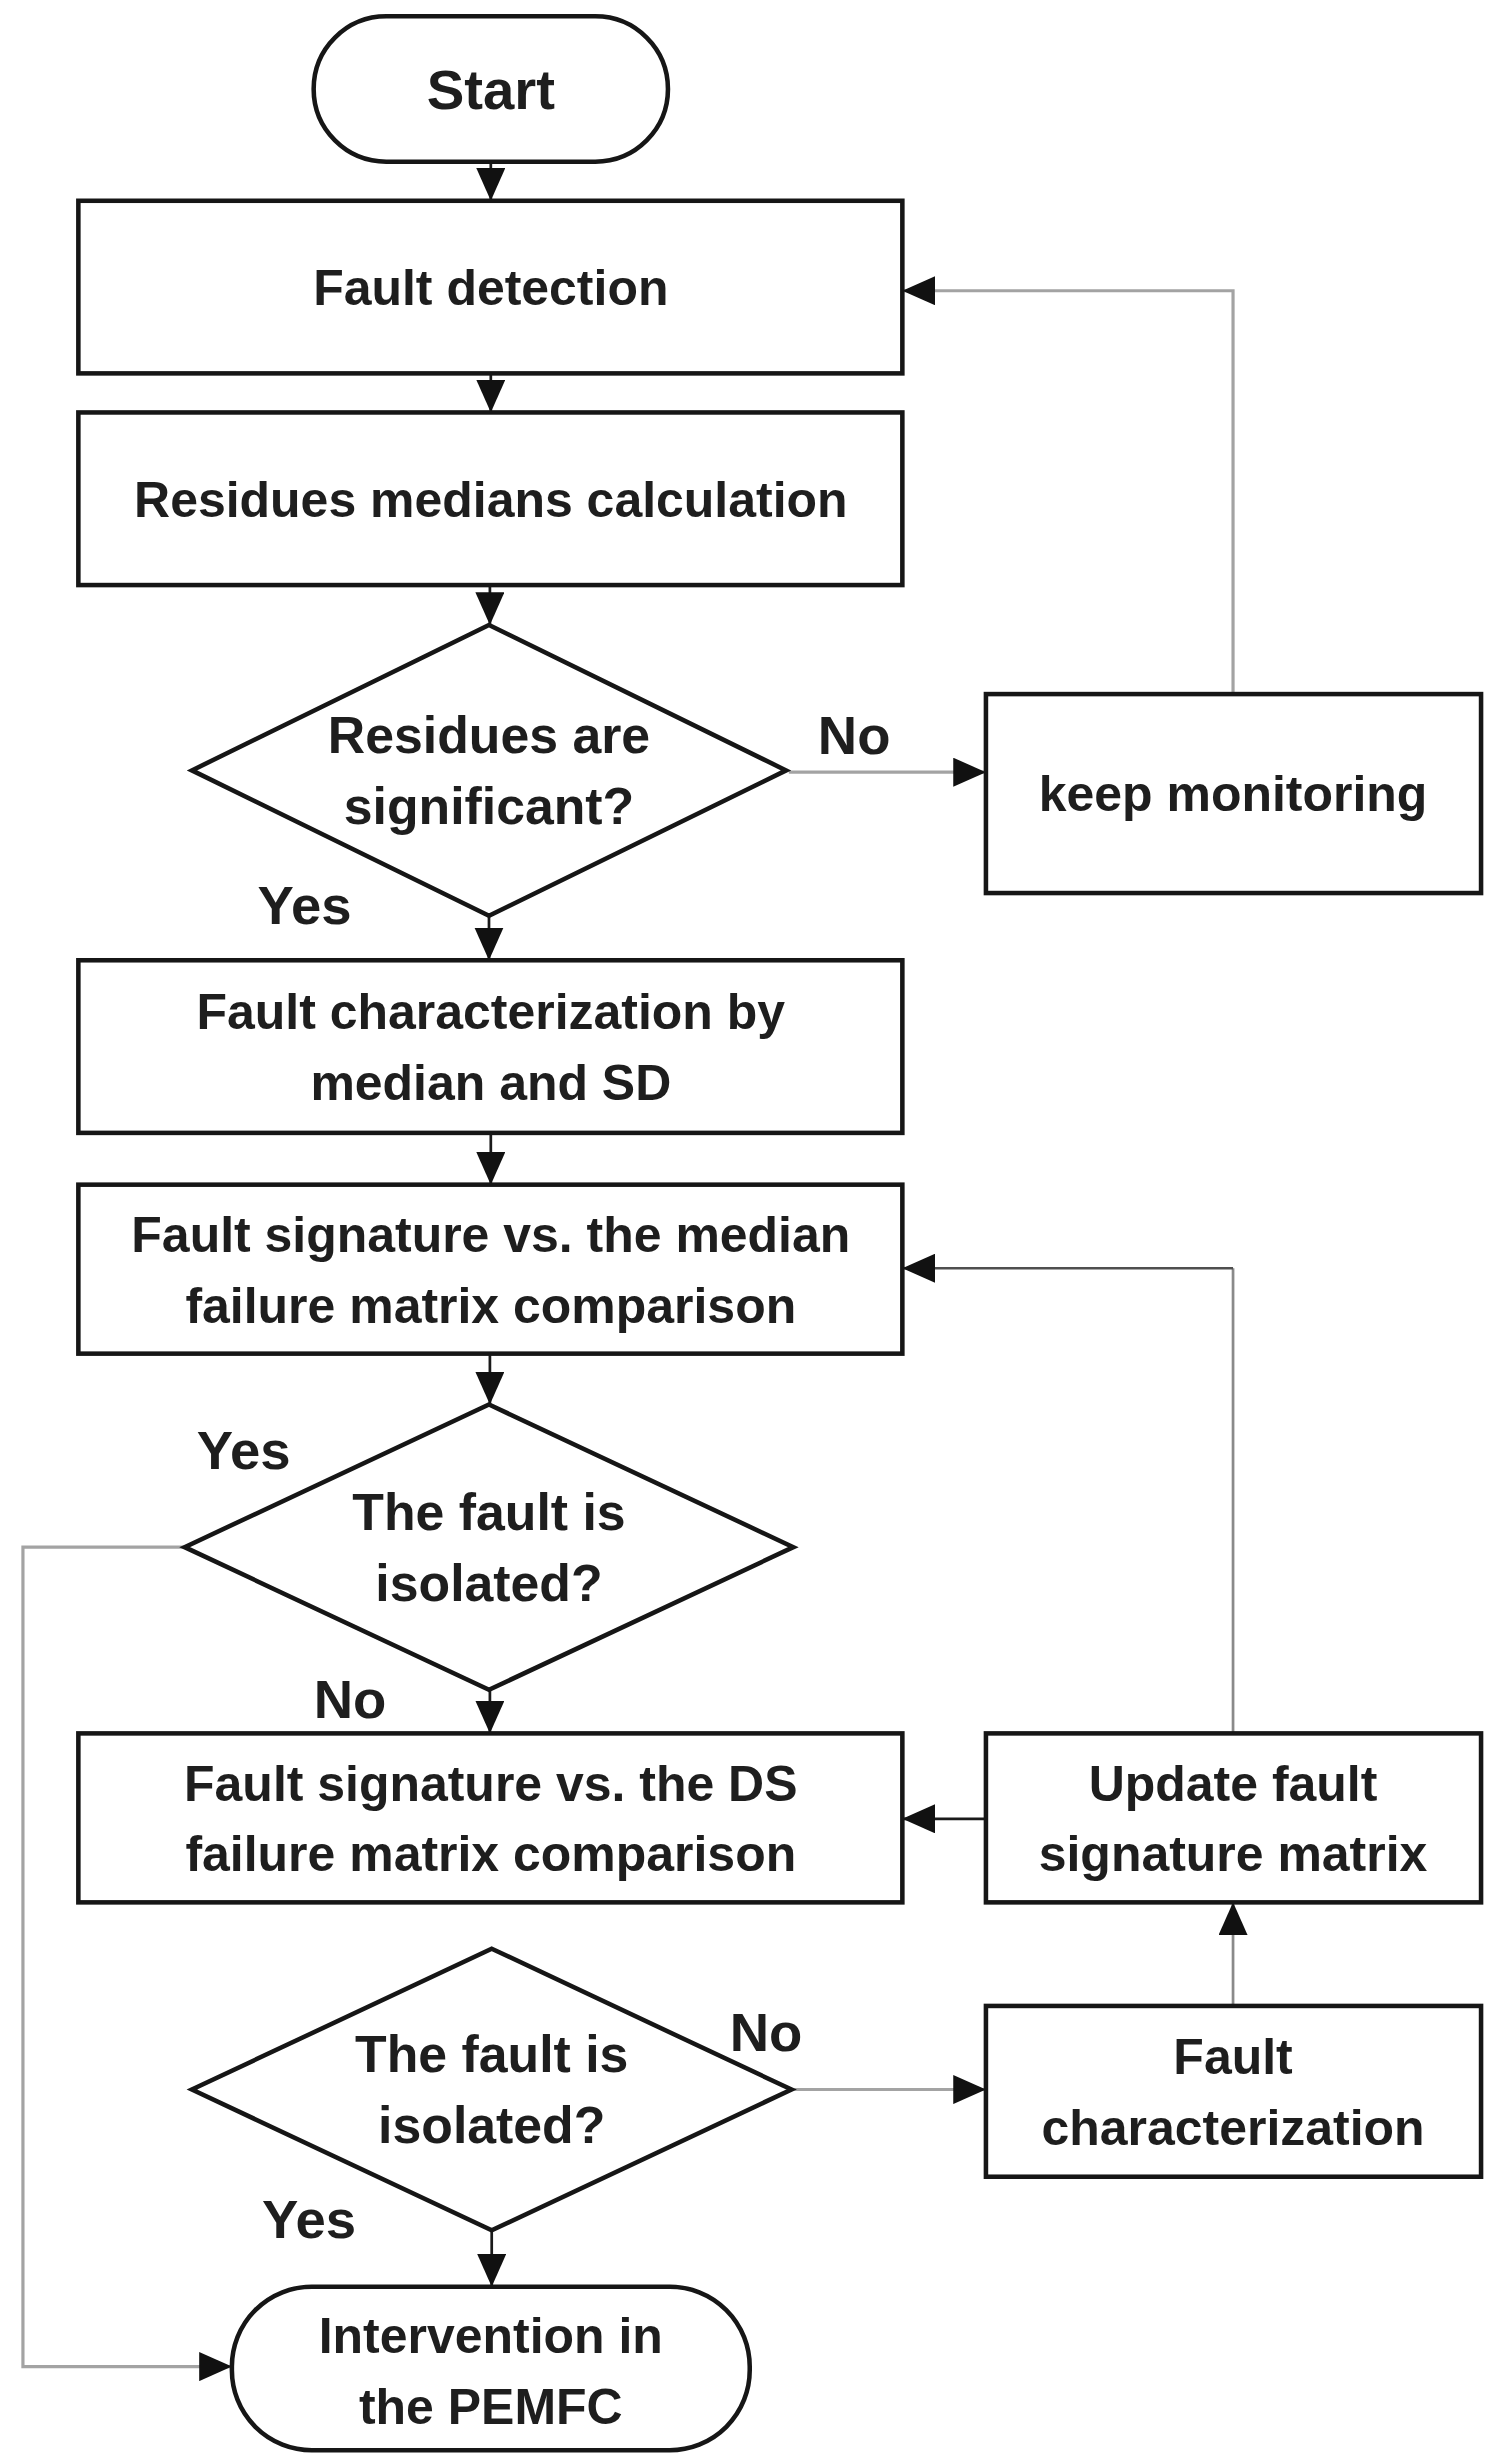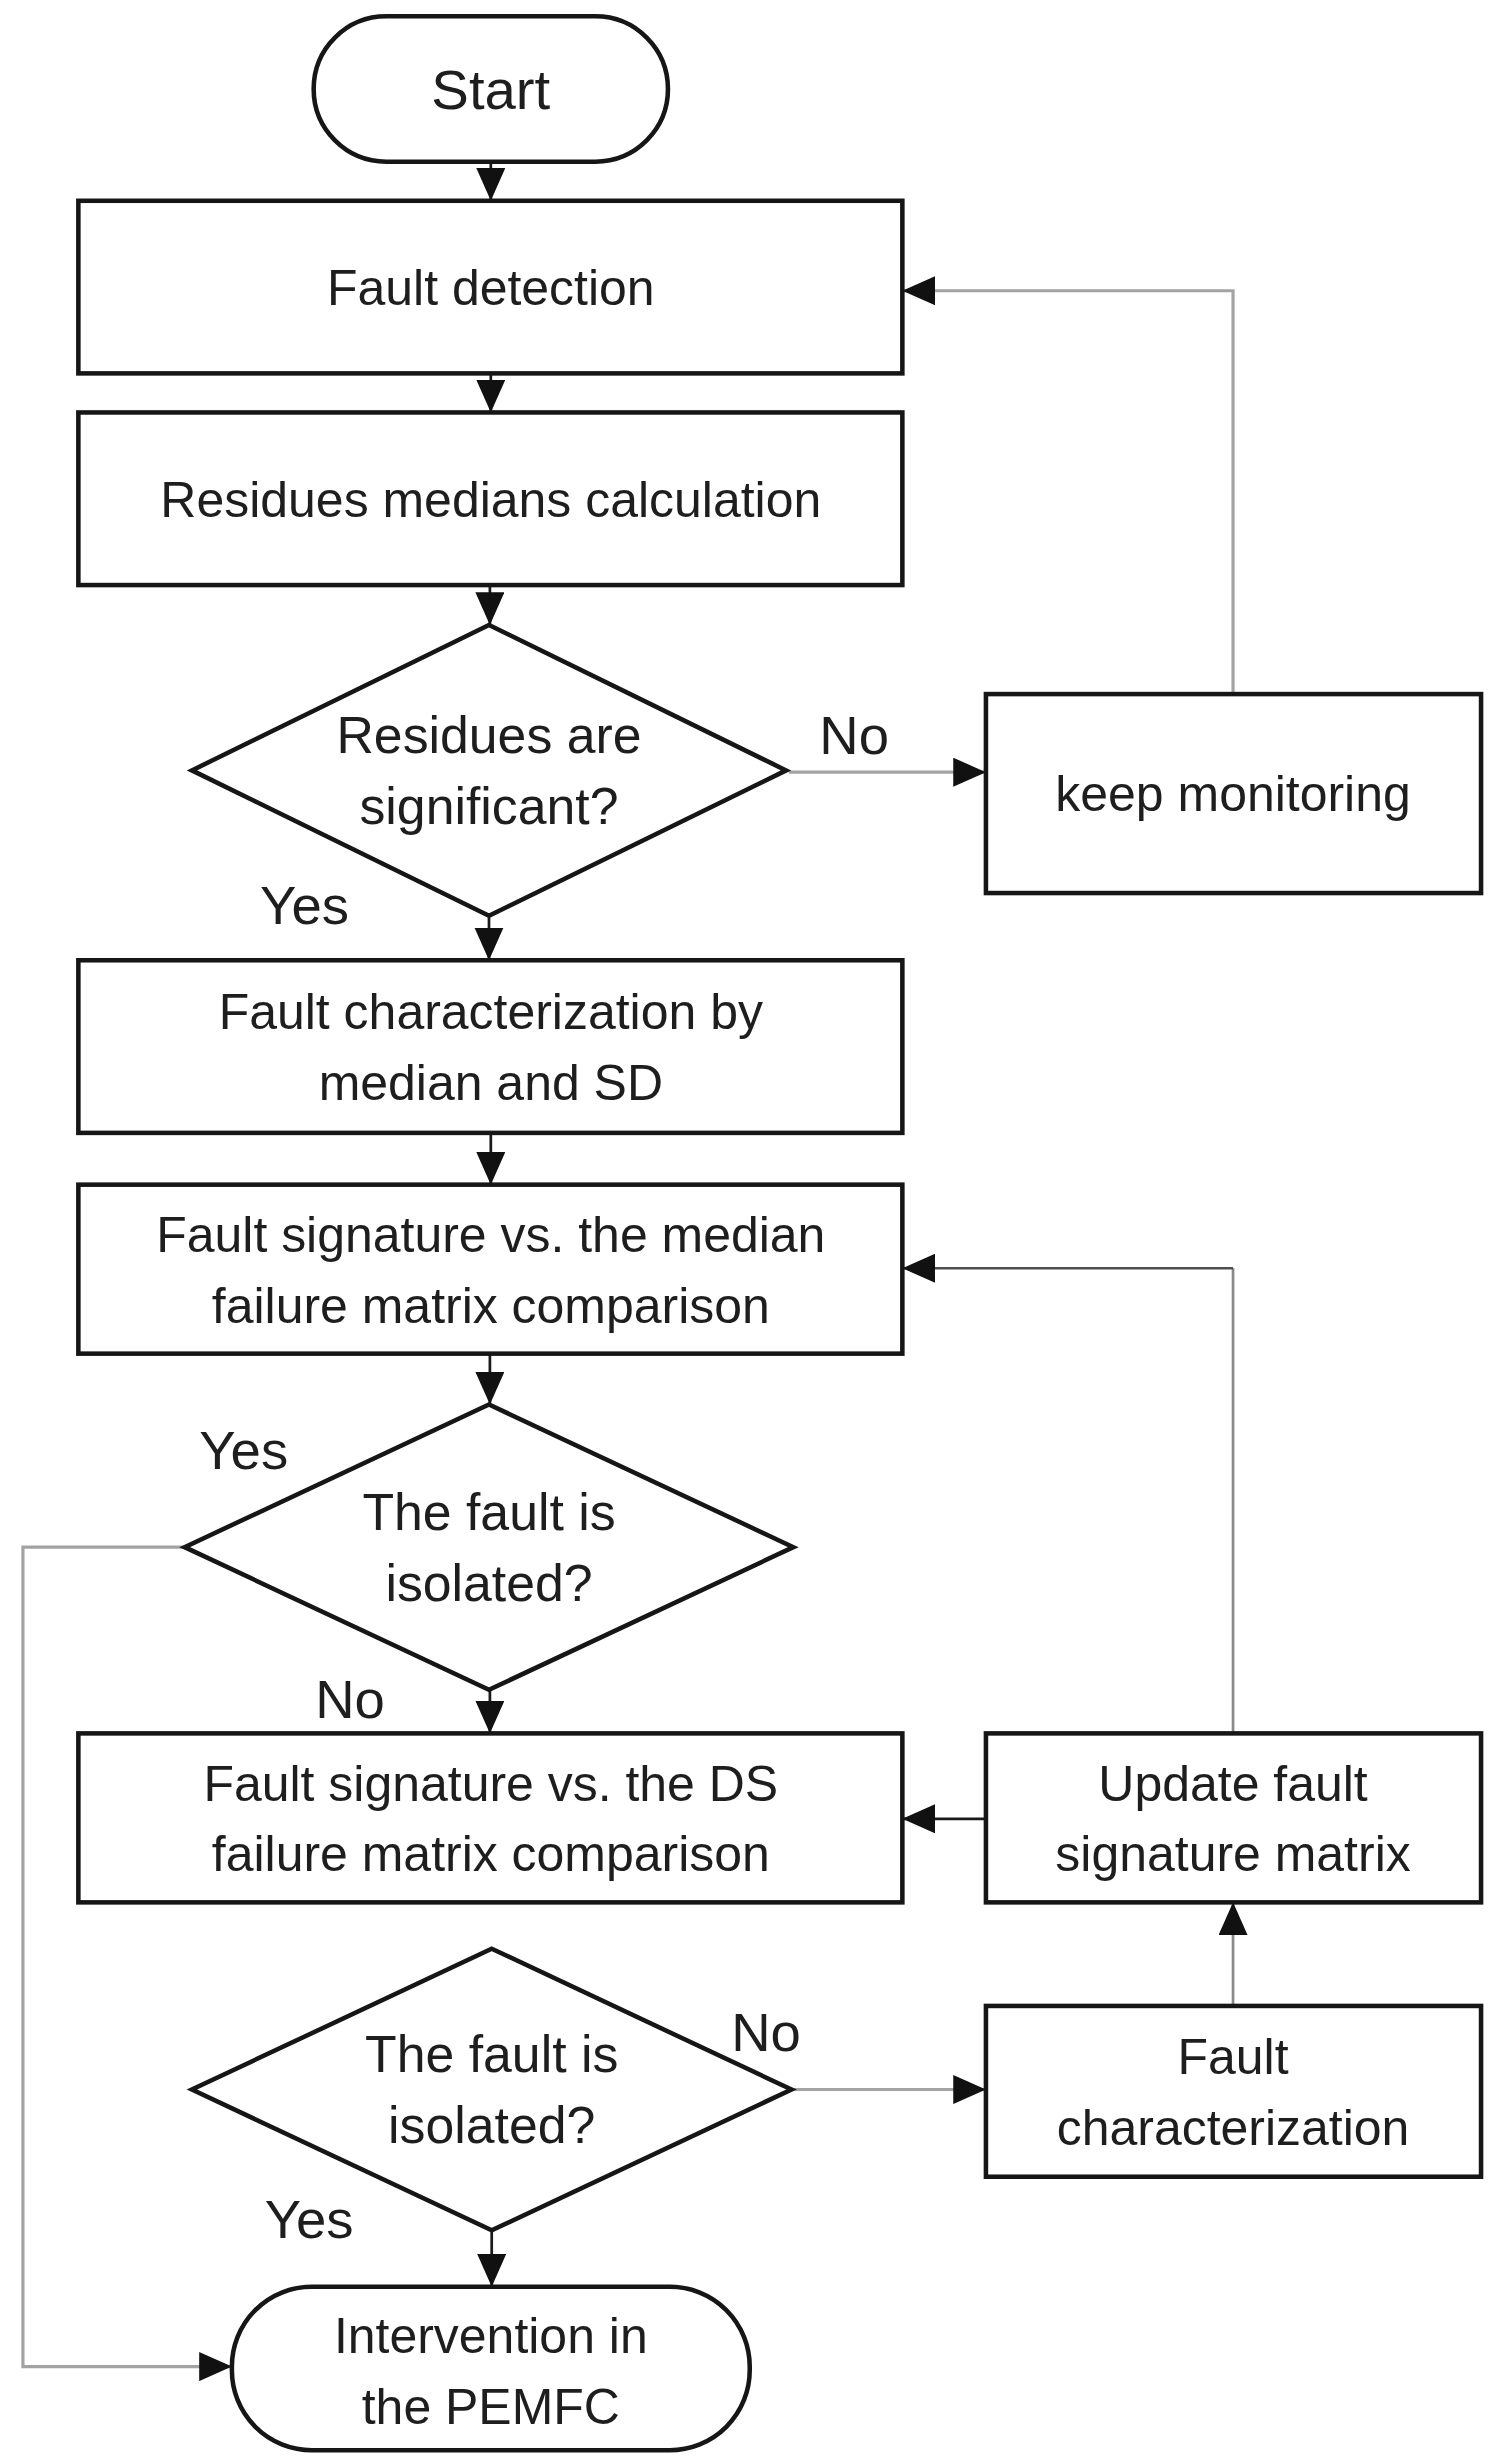--- a/index.html
+++ b/index.html
@@ -5,20 +5,21 @@
   html, body {
     margin: 0;
     padding: 0;
     background: #ffffff;
   }
   .canvas-wrap {
     width: 1414px;
     height: 2462px;
     background: #ffffff;
     position: relative;
+    font-weight: bold;
   }
   svg text {
     font-family: "Liberation Sans", "DejaVu Sans", sans-serif;
     fill: #1e1e1e;
   }
   .node-shape {
     fill: #ffffff;
     stroke: #161616;
     stroke-width: 5;
   }

